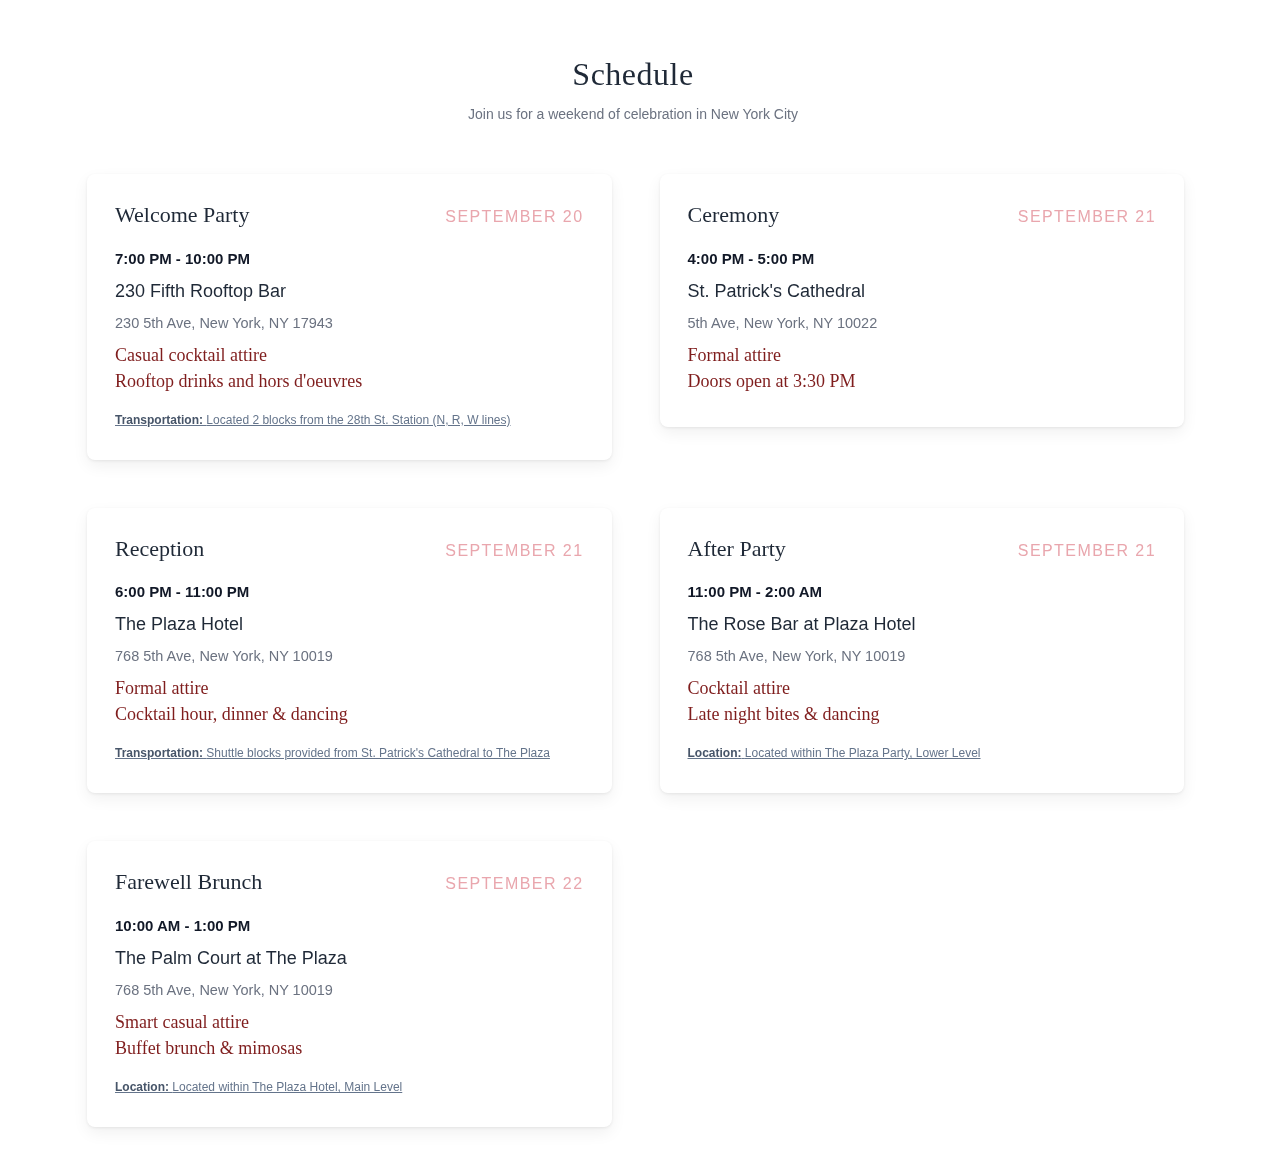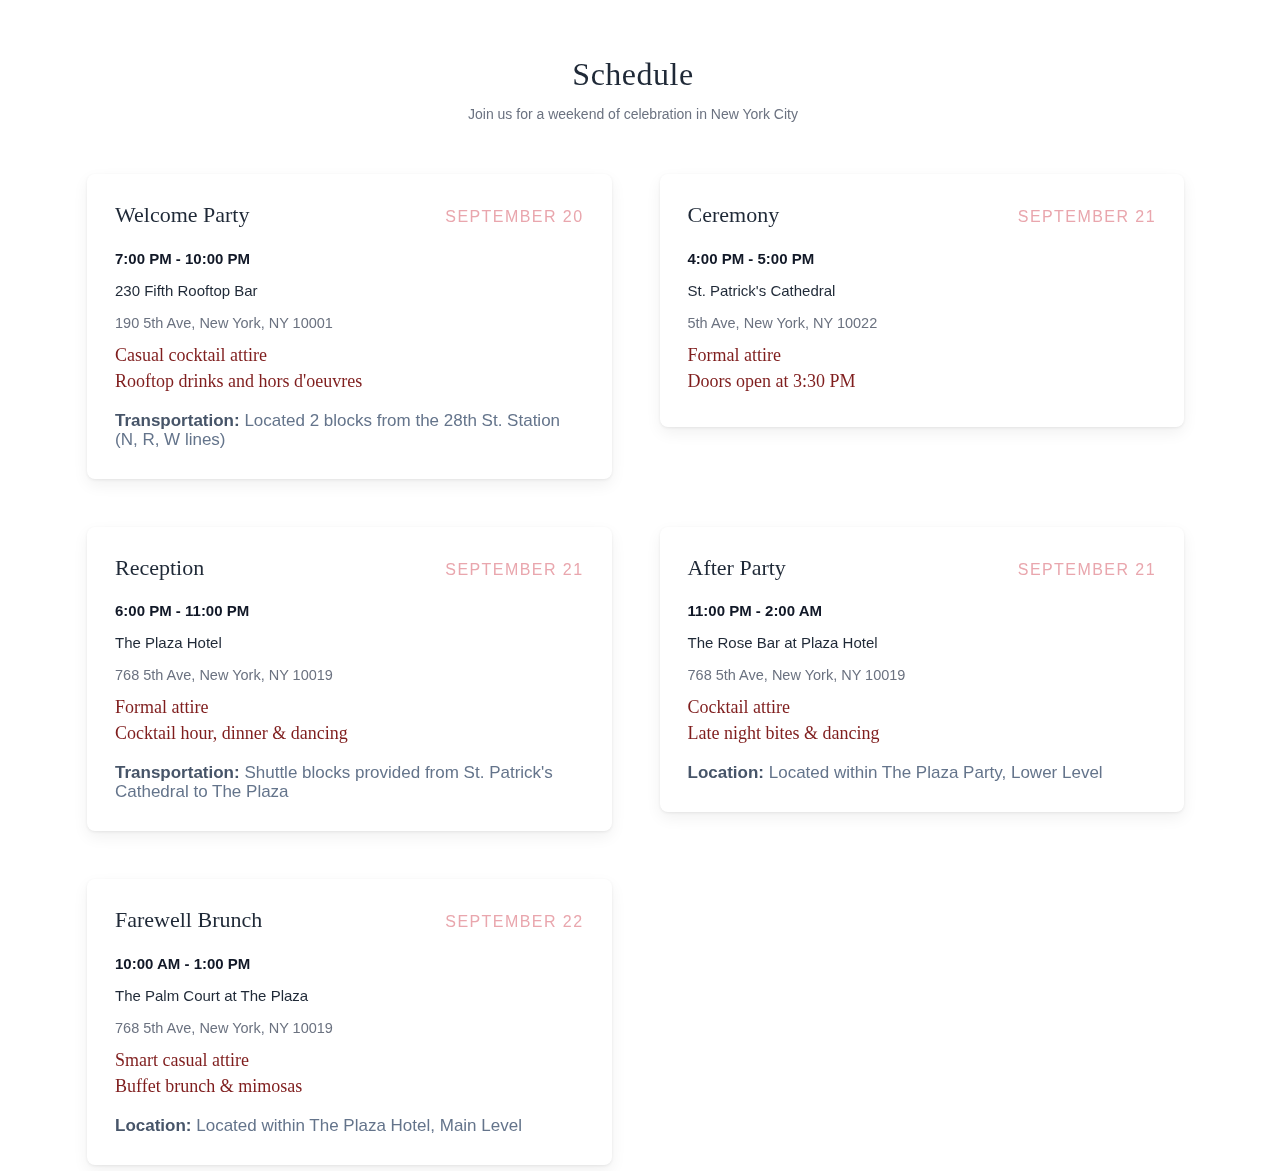--- a/index.html
+++ b/index.html
@@ -78,44 +78,45 @@
   }
 
   .event-time {
     font-size: 15px;
     font-weight: 700;
     color: #111827;
     line-height: 22px;
     margin-bottom: 10px;
   }
   .event-venue {
-    font-size: 15px;
+    font-size: 18px;
     color: #1f2937;
     line-height: 22px;
     margin-bottom: 10px;
   }
   .event-address {
     font-size: 14.5px;
     color: #6b7280;
     line-height: 22px;
     margin-bottom: 11px;
   }
   .event-attire,
   .event-description {
     font-size: 18px;
     color: #7f1d1d;
     line-height: 21px;
     margin-bottom: 5px;
     font-family: Liberation Serif, serif;
   }
   .event-note {
-    font-size: 17px;
+    font-size: 12px;
     color: #64748b;
     line-height: 19px;
     margin-top: 19px;
+    text-decoration: underline;
   }
   .event-note strong {
     font-weight: 700;
     color: #475569;
   }
 </style>
 </head>
 <body>
 
 <div class="page">
@@ -126,21 +127,21 @@
   </div>
 
   <div class="events-grid">
   <div class="event-card">
     <div class="card-header">
       <h2 class="event-name">Welcome Party</h2>
       <span class="event-date">SEPTEMBER 20</span>
     </div>
     <p class="event-time">7:00 PM - 10:00 PM</p>
     <p class="event-venue">230 Fifth Rooftop Bar</p>
-    <p class="event-address">190 5th Ave, New York, NY 10001</p>
+    <p class="event-address">230 5th Ave, New York, NY 17943</p>
     <p class="event-attire">Casual cocktail attire</p>
     <p class="event-description">Rooftop drinks and hors d'oeuvres</p>
     <p class="event-note"><strong>Transportation:</strong> <span>Located 2 blocks from the 28th St. Station (N, R, W lines)</span></p>
   </div>
 
   <div class="event-card">
     <div class="card-header">
       <h2 class="event-name">Ceremony</h2>
       <span class="event-date">SEPTEMBER 21</span>
     </div>

